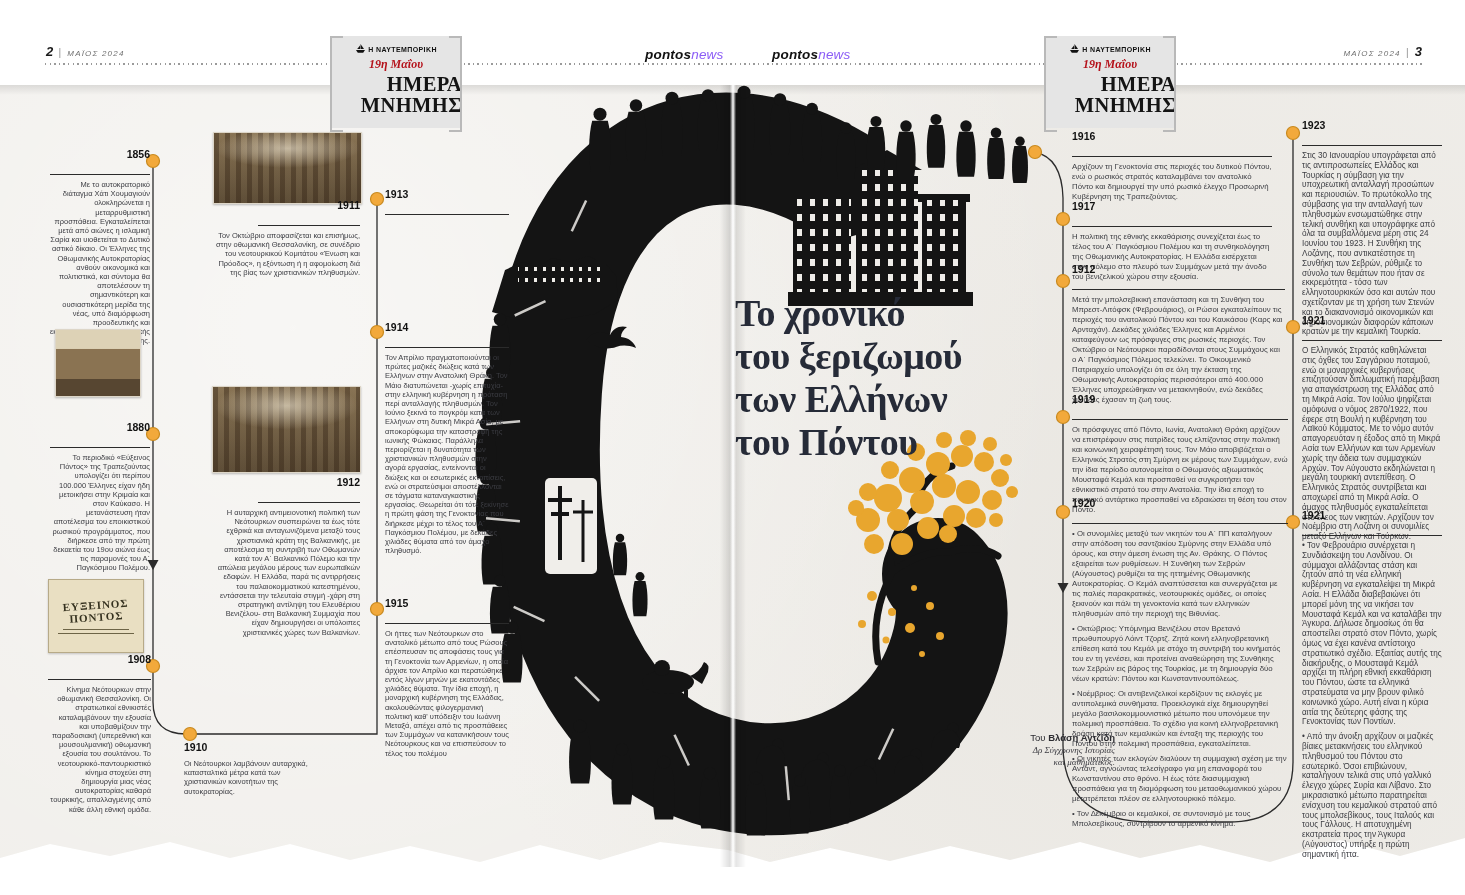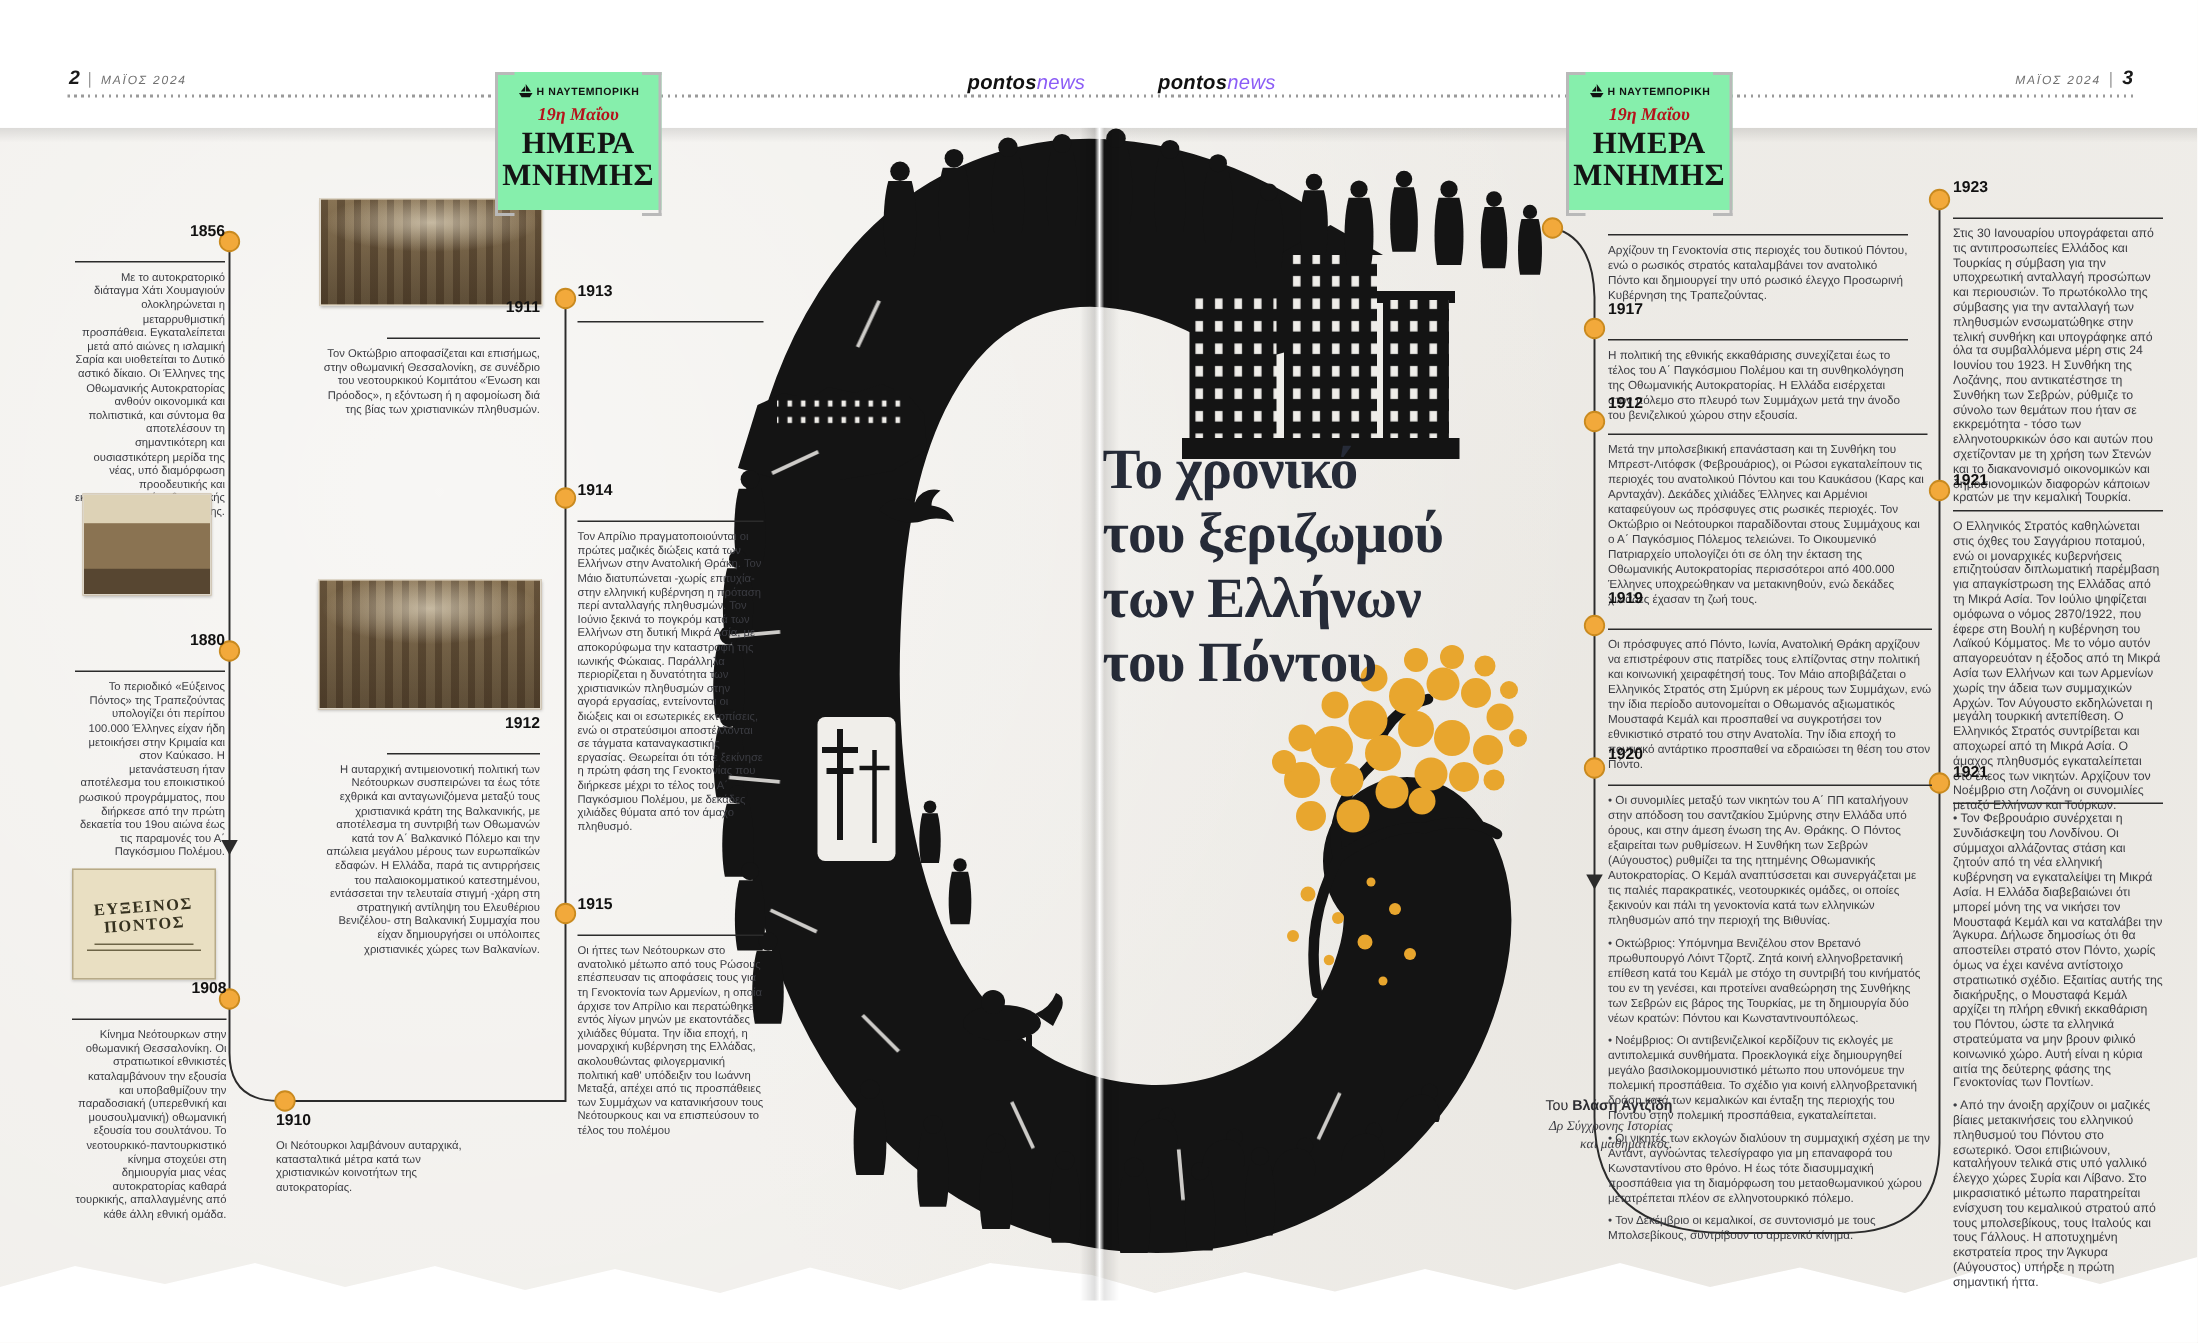--- a/index.html
+++ b/index.html
@@ -20,30 +20,30 @@
   .topband{position:absolute;left:0;top:0;width:1465px;height:85px;background:#fff;z-index:5;font-style:italic;}
   .dotrule{position:absolute;left:45px;top:63px;width:1378px;height:2px;
     background:repeating-linear-gradient(90deg,#9a9a9a 0 1.5px,transparent 1.5px 4.6px);}
   .pghdr{position:absolute;top:44px;font-size:8px;color:#707070;letter-spacing:1.2px;}
   .pghdr .num{font-size:13px;font-weight:bold;color:#1a1a1a;letter-spacing:0;}
   .pghdr .sep{color:#999;margin:0 5px;font-size:11px;}
   .plogo{position:absolute;top:47px;font-size:13.5px;letter-spacing:.2px;}
   .plogo .b{font-weight:bold;color:#111;}
   .plogo .l{color:#8b5cf6;font-weight:300;}
 
-  .brandbox{position:absolute;top:48px;width:111px;height:92px;background:#86efac;z-index:6;text-align:center;}
+  .brandbox{position:absolute;top:36px;width:132px;height:92px;background:#e5e5e5;z-index:6;text-align:center;}
   .brk{position:absolute;top:0;width:11px;height:100%;}
   .brk.l{left:0;border-left:2.5px solid #b9b9b9;border-top:2.5px solid #b9b9b9;border-bottom:2.5px solid #b9b9b9;}
   .brk.r{right:0;border-right:2.5px solid #b9b9b9;border-top:2.5px solid #b9b9b9;border-bottom:2.5px solid #b9b9b9;}
   .masthead{margin-top:8px;font-size:7px;font-weight:bold;color:#111;letter-spacing:.4px;
     display:flex;align-items:center;justify-content:center;gap:2px;}
   .kicker{margin-top:3px;font-family:"Liberation Serif",serif;font-style:italic;font-weight:bold;
     font-size:12px;color:#b5121b;}
   .bigtitle{font-family:"Liberation Serif",serif;font-weight:bold;font-size:20.5px;line-height:21px;
-    color:#141414;letter-spacing:.4px;margin-top:2px;}
+    color:#141414;letter-spacing:.4px;margin-top:2px;text-align:right;}
 
   
   .tl{position:absolute;z-index:3;font-size:7.5px;line-height:9.2px;color:#3b3c42;}
   .tl p{margin:0 0 5px 0;}
   .tl .yr{font-size:10.5px;font-weight:bold;color:#111;line-height:11px;border-bottom:1.1px solid #2b2b2b;
     padding-bottom:14px;margin-bottom:5px;}
   .tl .yr.norule{border-bottom:none;padding-bottom:1px;}
   .align-r{text-align:right;}
   .rp1{font-size:7.8px;line-height:10px;}
   .rp2{font-size:8.2px;line-height:9.8px;}

